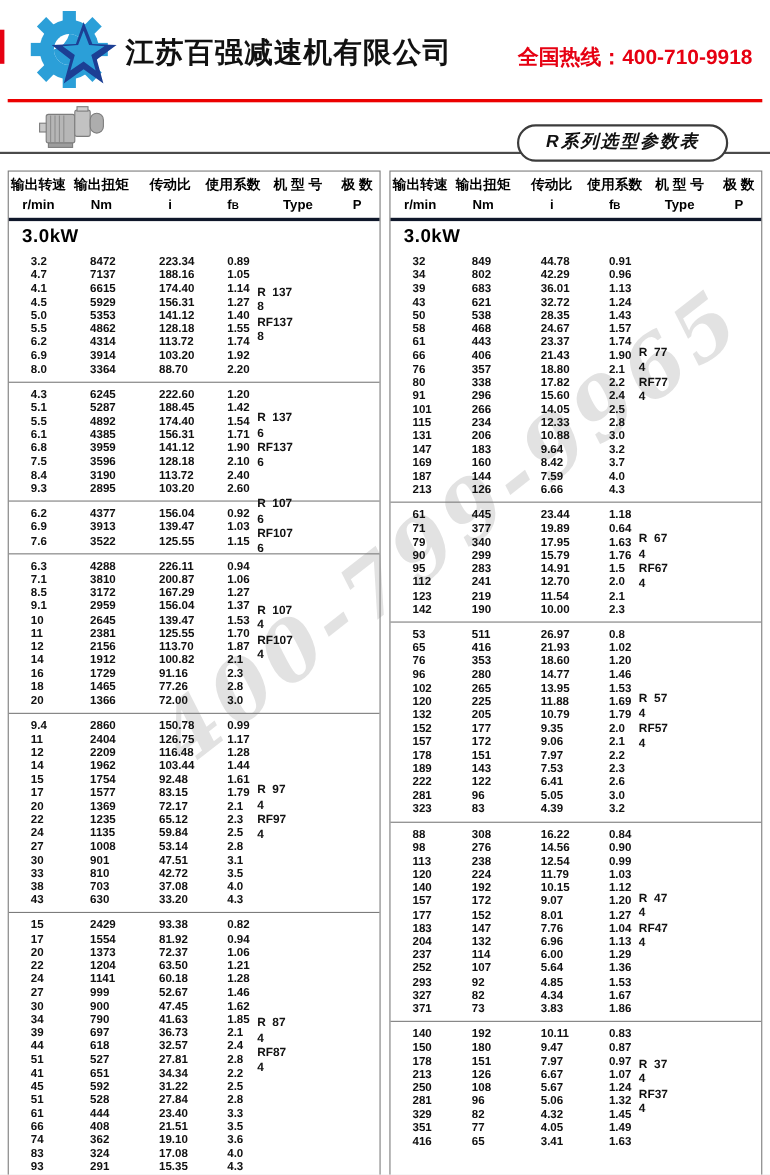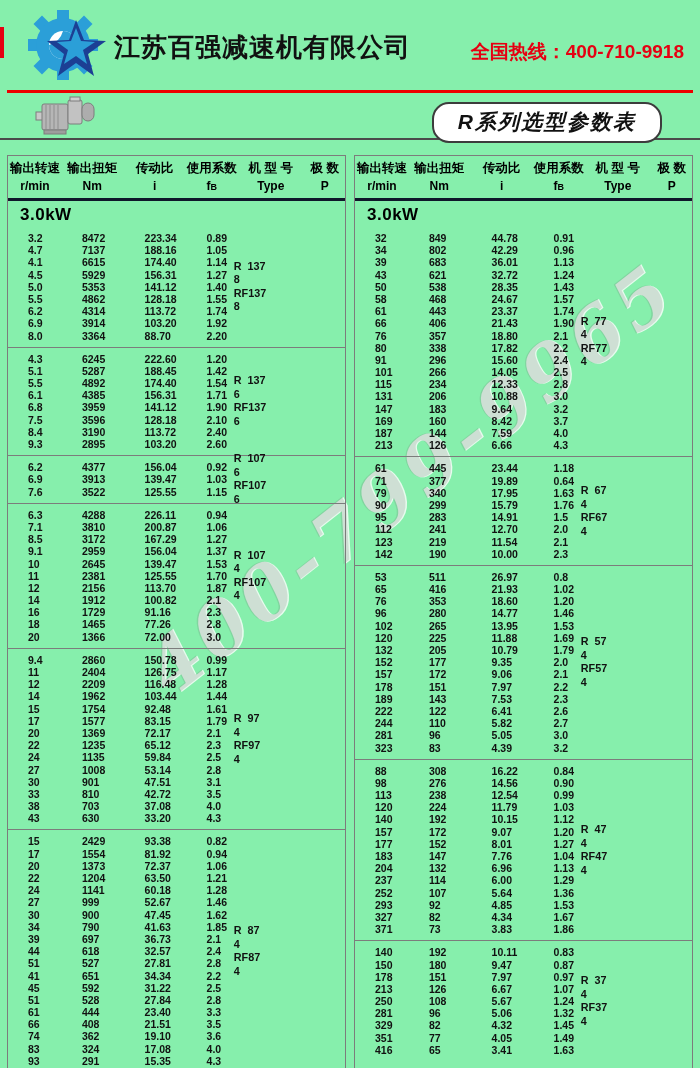--- a/index.html
+++ b/index.html
@@ -1,35 +1,35 @@
 <!DOCTYPE html>
 <html><head>
 <meta charset="utf-8">
 <style>
   * { margin:0; padding:0; box-sizing:border-box; }
   html,body { background:#e8e8e8; }
   .page {
-    width:700px; height:1068px; background:#86efac; position:relative;
+    width:700px; height:1068px; background:#ffffff; position:relative;
     font-family:"Liberation Sans", sans-serif; overflow:hidden; margin:0 auto;
   }
   .red-tab { position:absolute; left:0; top:27px; width:4px; height:31px; background:#e60012; }
 
   
   header { display:flex; align-items:center; height:90px; padding:4px 16px 0 24px; position:relative; z-index:2; }
   .logo-wrap { width:84px; height:78px; flex:0 0 auto; }
   .company-name { font-size:26px; font-weight:bold; color:#111; letter-spacing:1px; margin-left:6px; white-space:nowrap; }
   .hotline { margin-left:auto; color:#e60012; font-size:19px; font-weight:bold; white-space:nowrap; padding-top:10px; }
   .red-rule { height:3px; background:#ec0000; margin:0 7px; }
 
   
   .subheader { position:relative; height:44px; margin-top:1px; z-index:2; }
   .product-img { position:absolute; left:34px; top:2px; }
   .badge {
-    position:absolute; right:38px; top:8px; border:2px solid #3c3c3c; border-radius:17px;
-    padding:4px 24px 5px 24px; font-size:21px; font-weight:bold; font-style:italic; color:#111;
+    position:absolute; right:38px; top:19px; border:2px solid #3c3c3c; border-radius:17px;
+    padding:4px 24px 5px 24px; font-size:16px; font-weight:bold; font-style:italic; color:#111;
     letter-spacing:2px; background:#fff; white-space:nowrap;
   }
   .dark-rule { height:2px; background:#4a4a4a; }
 
   
   .watermark {
     position:absolute; left:128px; top:645px; z-index:0;
     transform:rotate(-38deg); transform-origin:0 0;
     font-family:"DejaVu Serif", serif; font-style:italic; font-weight:bold;
     font-size:74px; letter-spacing:6px; white-space:nowrap;
@@ -870,26 +870,20 @@
             <span class="dc c3">7.53</span>
             <span class="dc c4">2.3</span>
           </div>
           <div class="row">
             <span class="dc c1">222</span>
             <span class="dc c2">122</span>
             <span class="dc c3">6.41</span>
             <span class="dc c4">2.6</span>
           </div>
           <div class="row">
-            <span class="dc c1">244</span>
-            <span class="dc c2">110</span>
-            <span class="dc c3">5.82</span>
-            <span class="dc c4">2.7</span>
-          </div>
-          <div class="row">
             <span class="dc c1">281</span>
             <span class="dc c2">96</span>
             <span class="dc c3">5.05</span>
             <span class="dc c4">3.0</span>
           </div>
           <div class="row">
             <span class="dc c1">323</span>
             <span class="dc c2">83</span>
             <span class="dc c3">4.39</span>
             <span class="dc c4">3.2</span>

